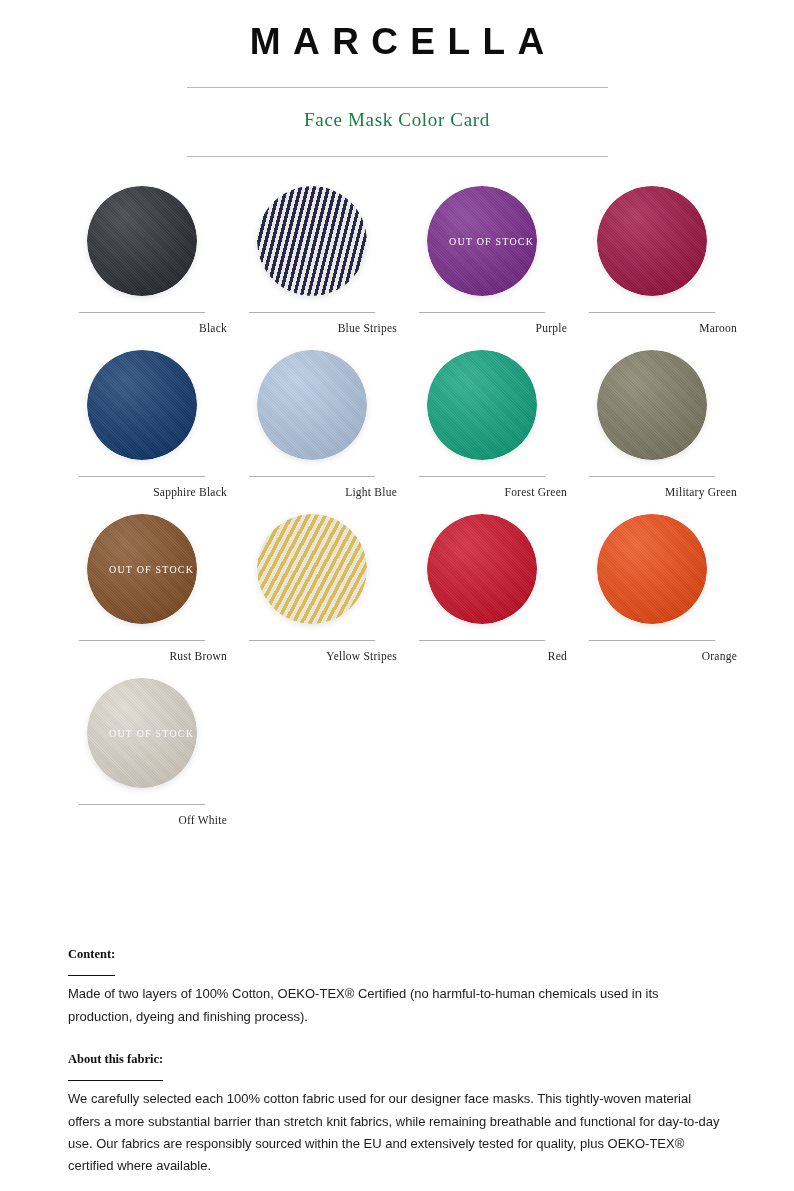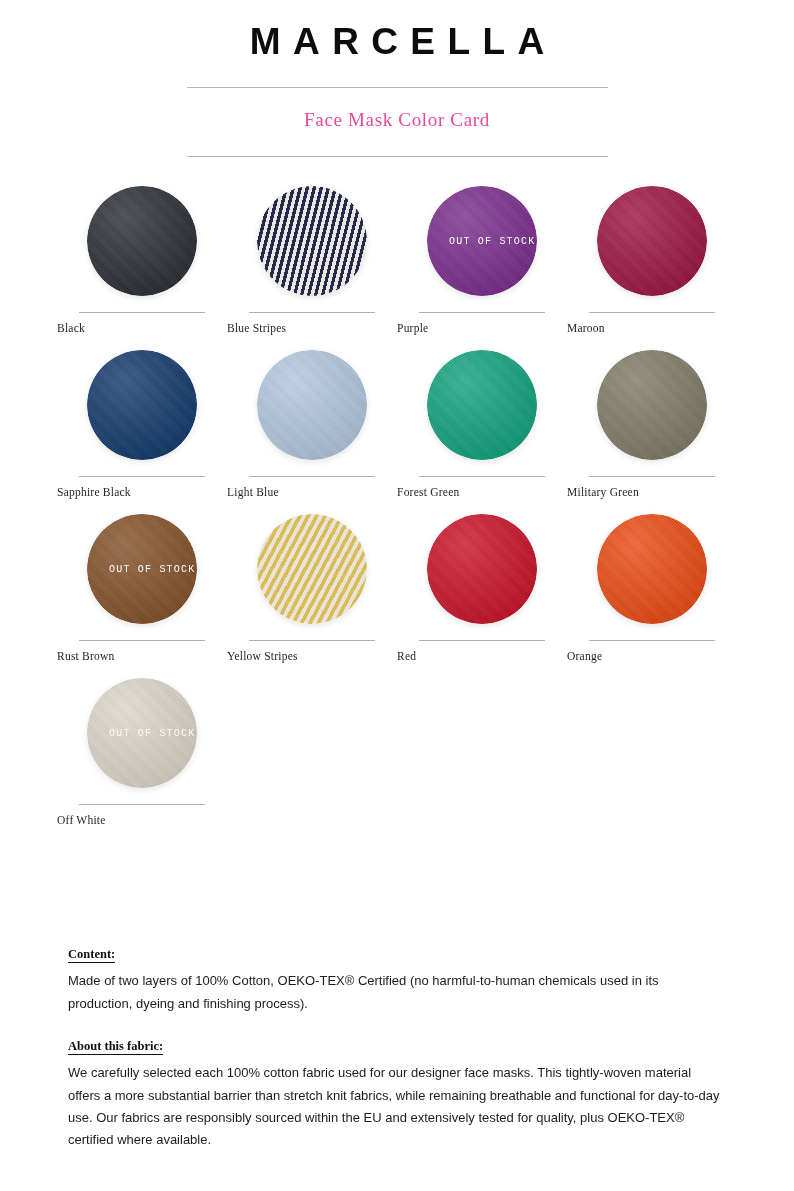--- a/index.html
+++ b/index.html
@@ -37,21 +37,21 @@
     width: 421px;
     height: 1px;
     background: #b9b9b9;
     margin: 0 auto;
   }
   .rule-top { margin-top: 24px; }
   .rule-bottom { margin-top: 25px; }
   .subtitle {
     font-family: "Liberation Serif", serif;
     font-size: 19px;
-    color: #ec4899;
+    color: #15803d;
     letter-spacing: 0.035em;
     margin: 0;
     padding: 21px 0 0 0;
     line-height: 1.2;
   }
 
   
   .grid {
     width: 680px;
     margin: 0 auto;
@@ -83,59 +83,59 @@
     inset: 0;
     border-radius: 50%;
   }
   .oos {
     position: absolute;
     left: 0;
     right: 17px;
     top: 50%;
     transform: translateY(-50%);
     text-align: center;
-    font-family: Liberation Mono, monospace;
+    font-family: Liberation Serif, serif;
     font-size: 10px;
     letter-spacing: 0.12em;
     color: #ffffff;
     white-space: nowrap;
     padding-left: 22px;
   }
   .oos.faint { color: rgba(255,255,255,0.92); }
   .label-rule {
     width: 126px;
     height: 1px;
     background: #b0b0b0;
     margin: 0 auto 0 auto;
   }
   .label {
     font-family: "Liberation Serif", serif;
     font-size: 11.5px;
     color: #1f1f1f;
-    text-align: left;
+    text-align: right;
     padding-top: 9px;
     letter-spacing: 0.02em;
     line-height: 1.2;
   }
 
   
   .copy {
     position: absolute;
     left: 68px;
     top: 944px;
     width: 652px;
   }
   .copy-heading {
     font-family: "Liberation Serif", serif;
     font-weight: bold;
     font-size: 12.5px;
     color: #111111;
     display: inline-block;
     border-bottom: 1px solid #111111;
-    padding-bottom: 0;
+    padding-bottom: 13px;
     margin: 0;
     line-height: 1.3;
   }
   .copy-body {
     font-family: "Liberation Sans", sans-serif;
     font-size: 13px;
     color: #1c1c1c;
     line-height: 1.72;
     margin: 7px 0 0 0;
   }

